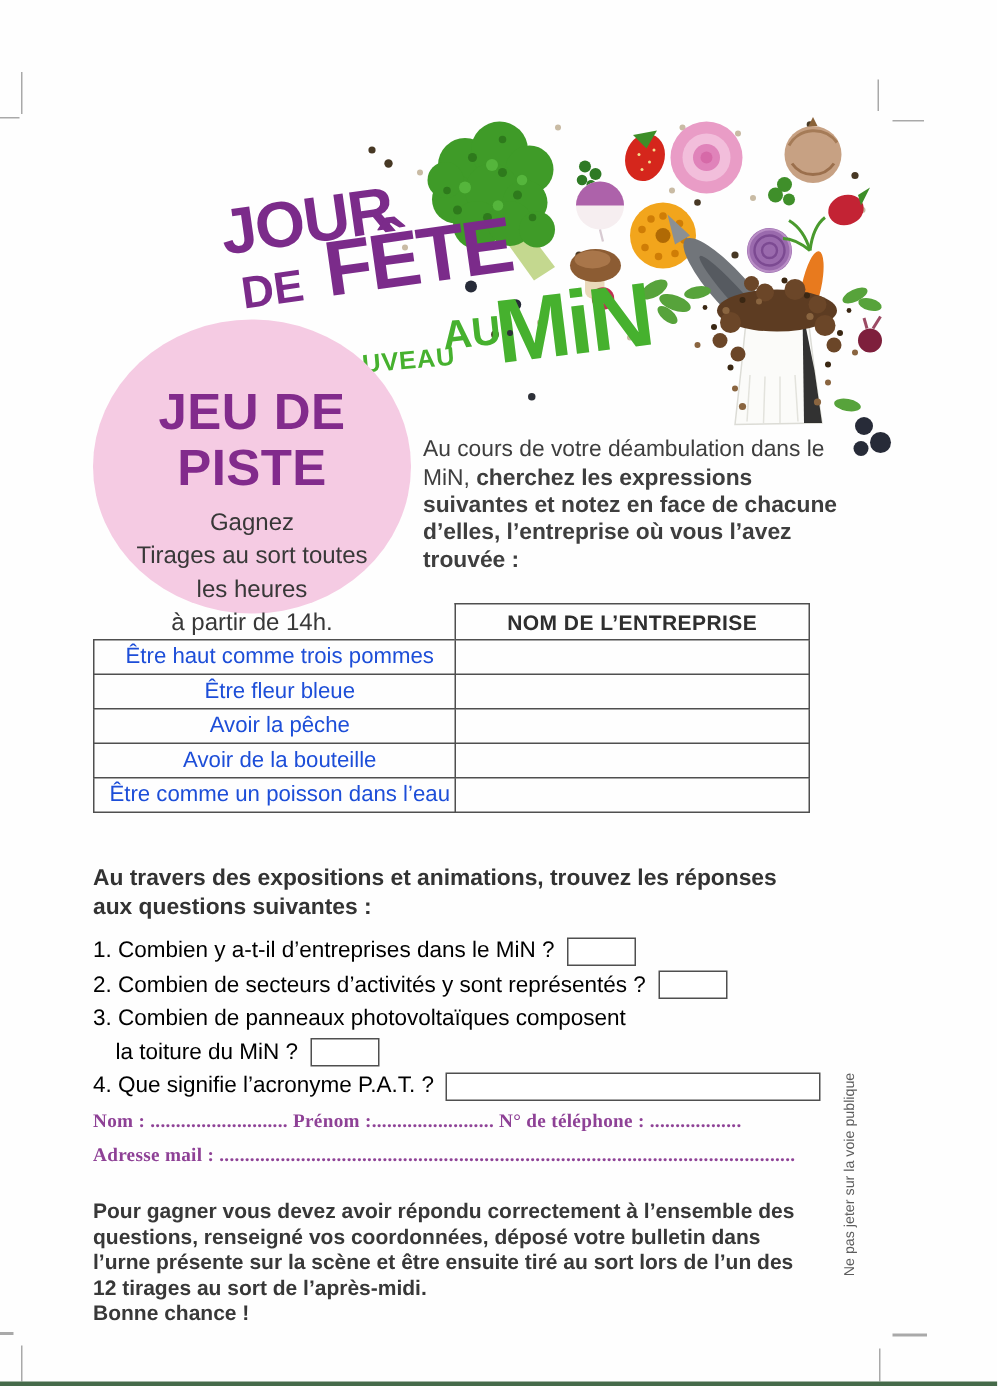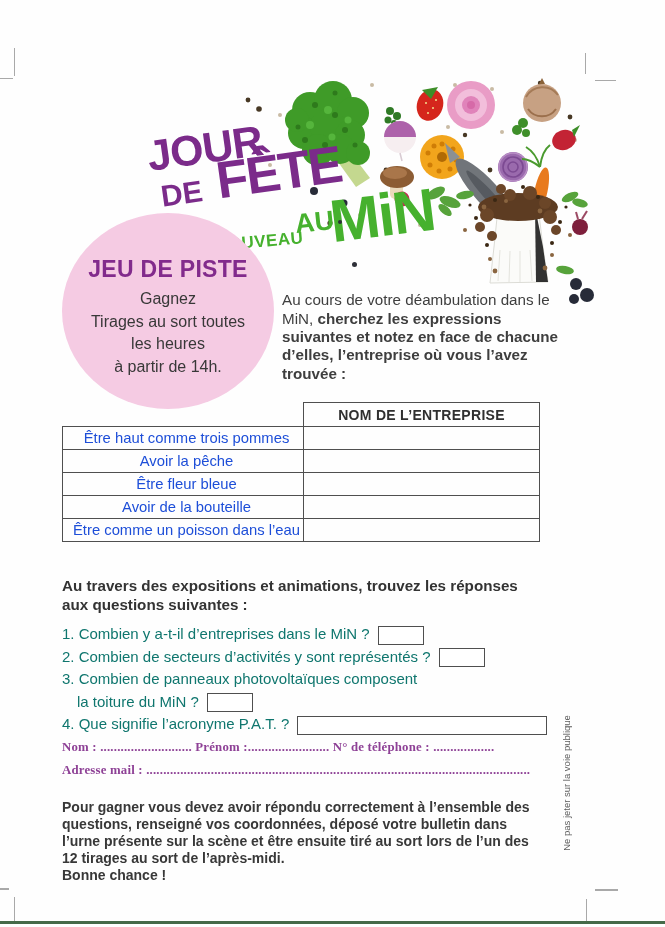--- a/index.html
+++ b/index.html
@@ -17,38 +17,38 @@
   .lw2{left:161px;top:179px;font-size:30px;color:#7b2b8a;transform:rotate(-8deg);}
   .lw3{left:216px;top:146px;font-size:52px;color:#7b2b8a;transform:rotate(-8deg);letter-spacing:-2px;}
   .lw4{left:295px;top:209px;font-size:27px;color:#46b12e;transform:rotate(-6deg);}
   .lw5{left:215px;top:233px;font-size:17px;color:#46b12e;transform:rotate(-5deg);letter-spacing:.5px;}
   .lw6{left:330px;top:186px;font-size:60px;color:#46b12e;transform:rotate(-7deg);letter-spacing:-2px;}
   
   .badge{
     position:absolute;left:62px;top:213px;width:212px;height:196px;border-radius:50%;
     background:#f5cbe3;text-align:center;box-sizing:border-box;padding-top:44px;
   }
-  .badge-title{font-size:23px;font-weight:800;color:#822b8c;letter-spacing:.3px;line-height:1.1;}
+  .badge-title{font-size:34px;font-weight:800;color:#822b8c;letter-spacing:.3px;line-height:1.1;}
   .badge-line{font-size:16px;line-height:22.5px;color:#383838;}
   .badge-line.b{font-weight:normal;}
   .badge-title{margin-bottom:6px;}
   
   .intro{position:absolute;left:282px;top:276px;width:277px;font-size:15.2px;line-height:18.4px;color:#3e3e3e;}
   .intro b{font-weight:bold;}
   
   table.expr{position:absolute;left:62px;top:402px;border-collapse:collapse;table-layout:fixed;}
   table.expr td{border:1.4px solid #4f4f4f;font-size:14.8px;color:#1d4ed8;padding:0 0 0 7px;height:22px;text-align:center;}
   table.expr td.hdr{font-weight:bold;font-size:14px;text-align:center;padding:0;letter-spacing:.3px;height:23px;color:#2f2f2f;}
   table.expr td.ghost{border:none;}
   td.c1{width:233px;}
   td.c2{width:228px;}
   
   .quiz{position:absolute;left:62px;top:576px;width:486px;}
   .quiz-heading{font-weight:bold;font-size:15.2px;line-height:19px;color:#333;margin-bottom:9px;width:478px;}
-  .qline{font-size:15px;line-height:22.5px;color:#0f766e;white-space:nowrap;}
+  .qline{font-size:15px;line-height:22.5px;color:#000000;white-space:nowrap;}
   .qline .indent{padding-left:15px;}
   .ansbox{display:inline-block;width:44px;height:17px;border:1.4px solid #4f4f4f;margin-left:8px;vertical-align:middle;background:#fff;}
   .ansbox.long{width:248px;}
   
   .formlines{position:absolute;left:62px;top:736px;width:478px;overflow:hidden;}
   .formline{font-size:12.8px;font-weight:bold;color:#8e4196;line-height:23px;white-space:nowrap;letter-spacing:.2px;font-family:Liberation Serif, serif;}
   
   .footer{position:absolute;left:62px;top:799px;width:484px;font-size:14px;font-weight:bold;line-height:17px;color:#383838;}
   .footer .luck{margin-top:0;}
   
@@ -331,25 +331,25 @@
     <tbody>
         <tr>
       <td class="ghost c1"></td>
       <td class="hdr c2">NOM DE L’ENTREPRISE</td>
     </tr>
     <tr>
       <td class="c1">Être haut comme trois pommes</td>
       <td class="c2"></td>
     </tr>
     <tr>
+      <td class="c1">Être fleur bleue</td>
+      <td class="c2"></td>
+    </tr>
+    <tr>
       <td class="c1">Avoir la pêche</td>
-      <td class="c2"></td>
-    </tr>
-    <tr>
-      <td class="c1">Être fleur bleue</td>
       <td class="c2"></td>
     </tr>
     <tr>
       <td class="c1">Avoir de la bouteille</td>
       <td class="c2"></td>
     </tr>
     <tr>
       <td class="c1">Être comme un poisson dans l’eau</td>
       <td class="c2"></td>
     </tr>

